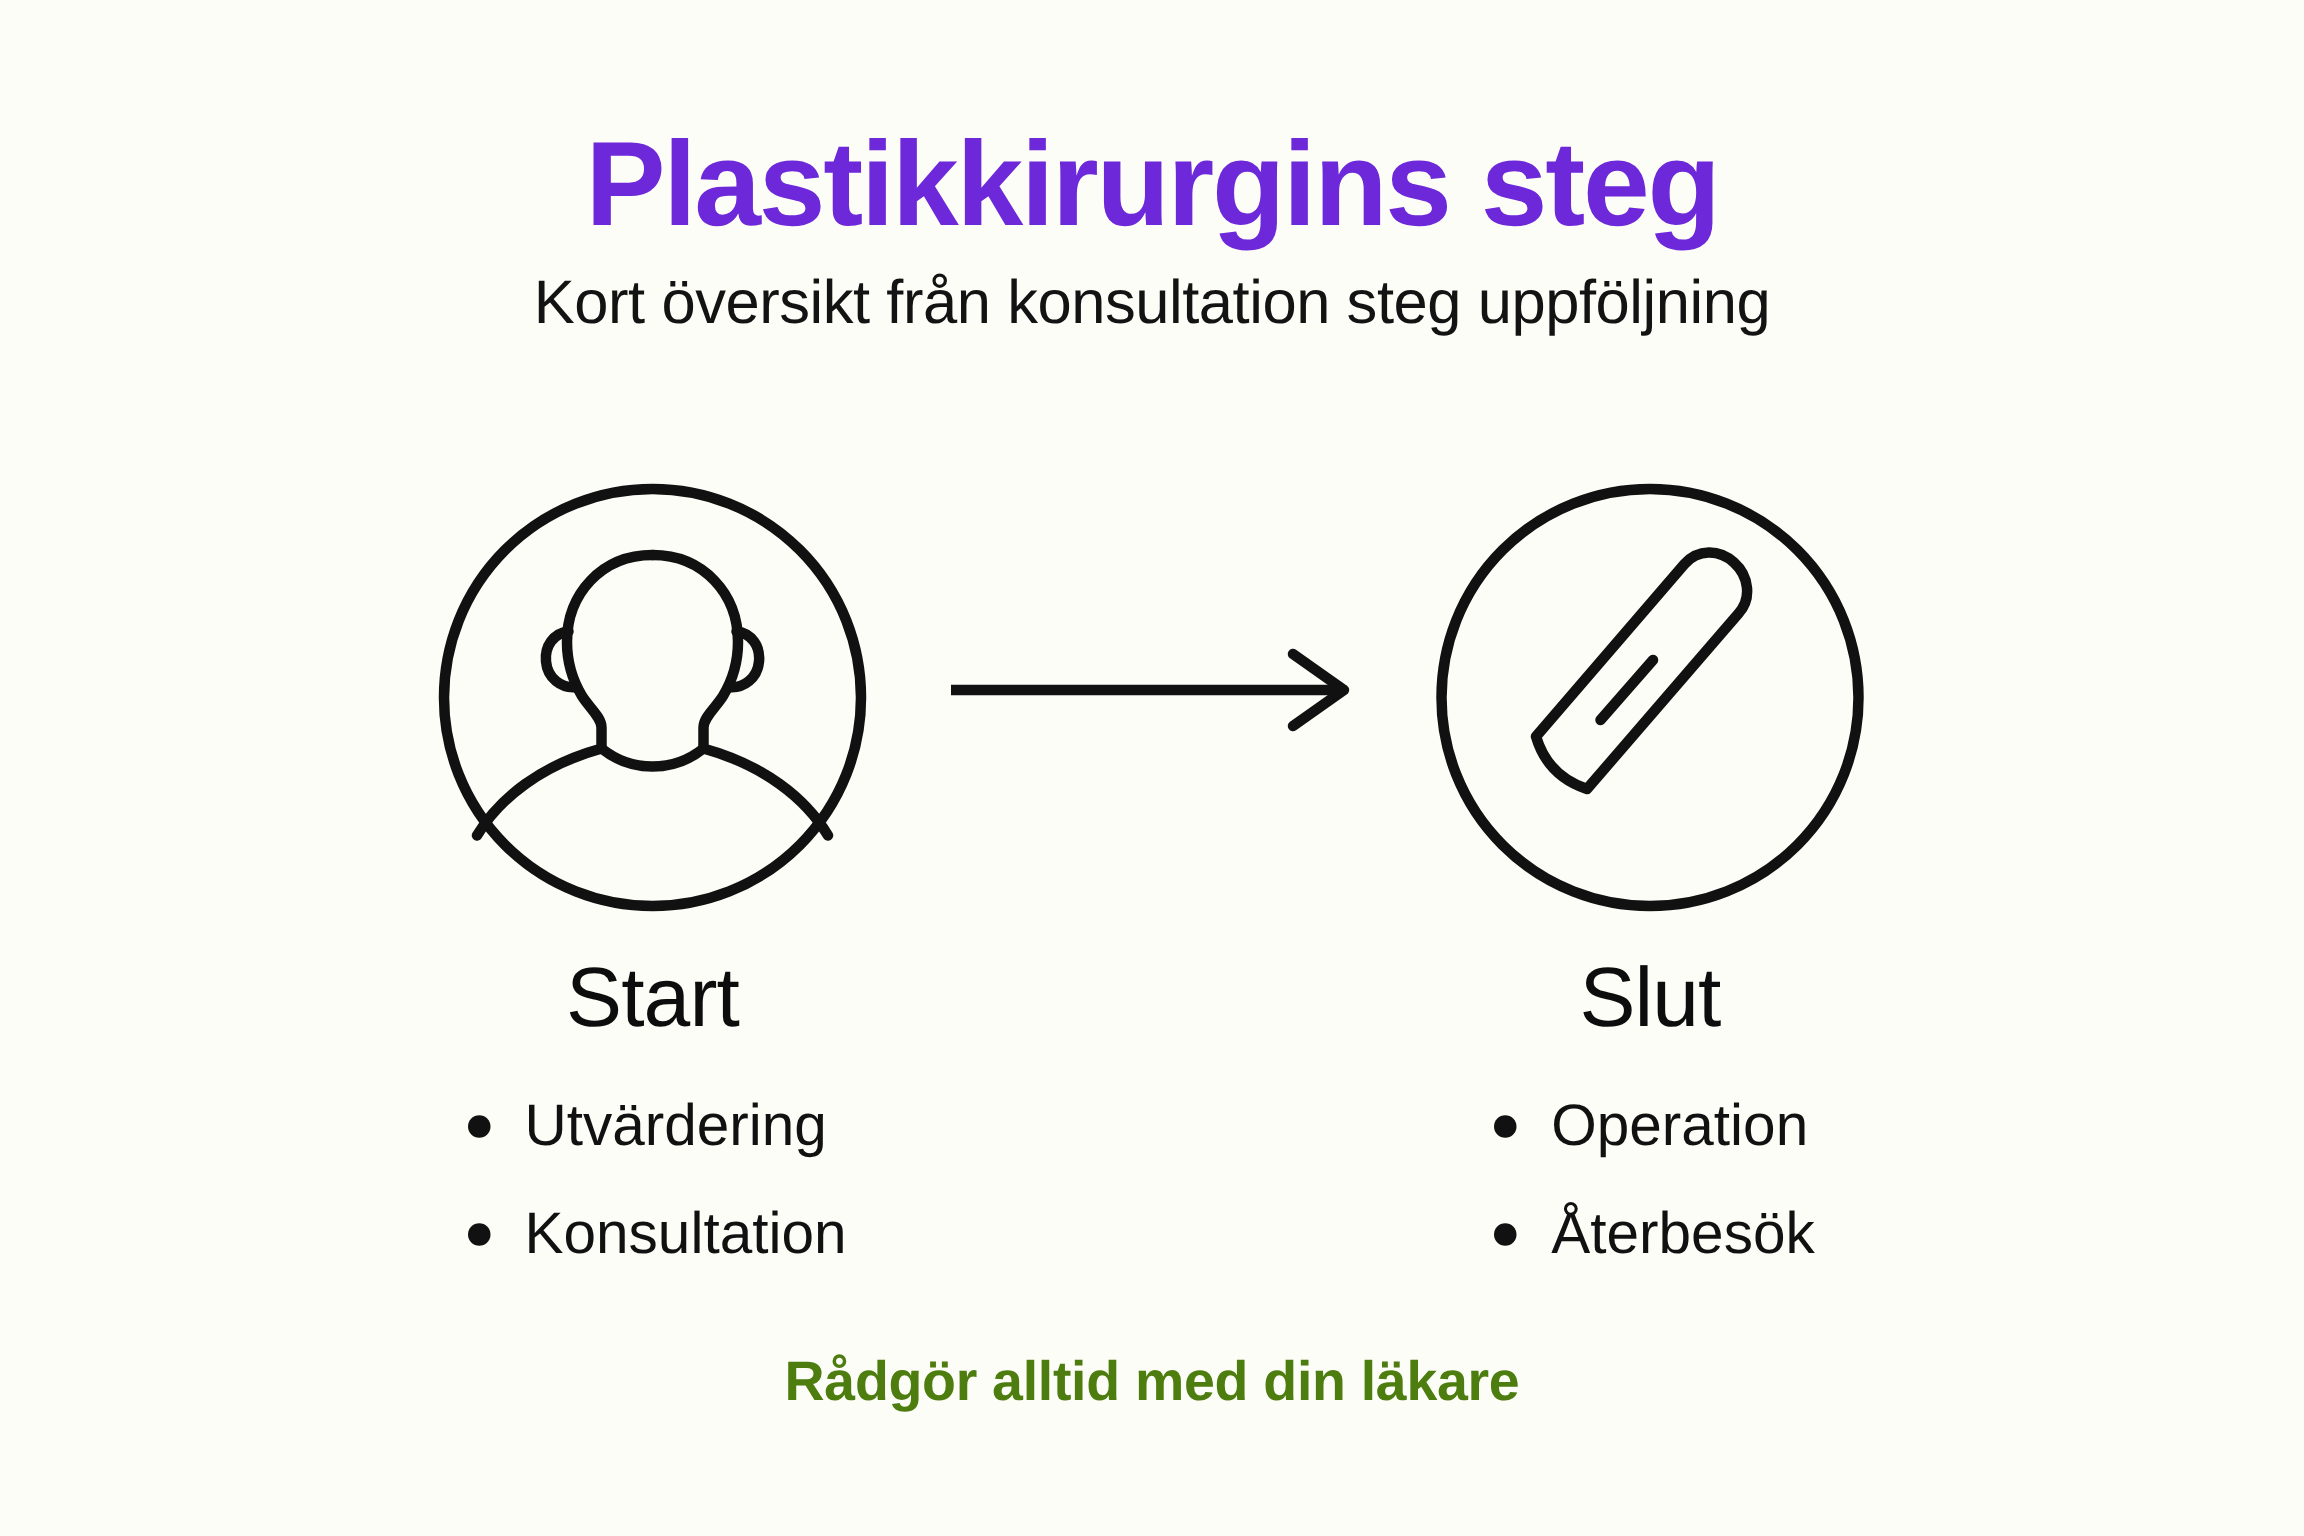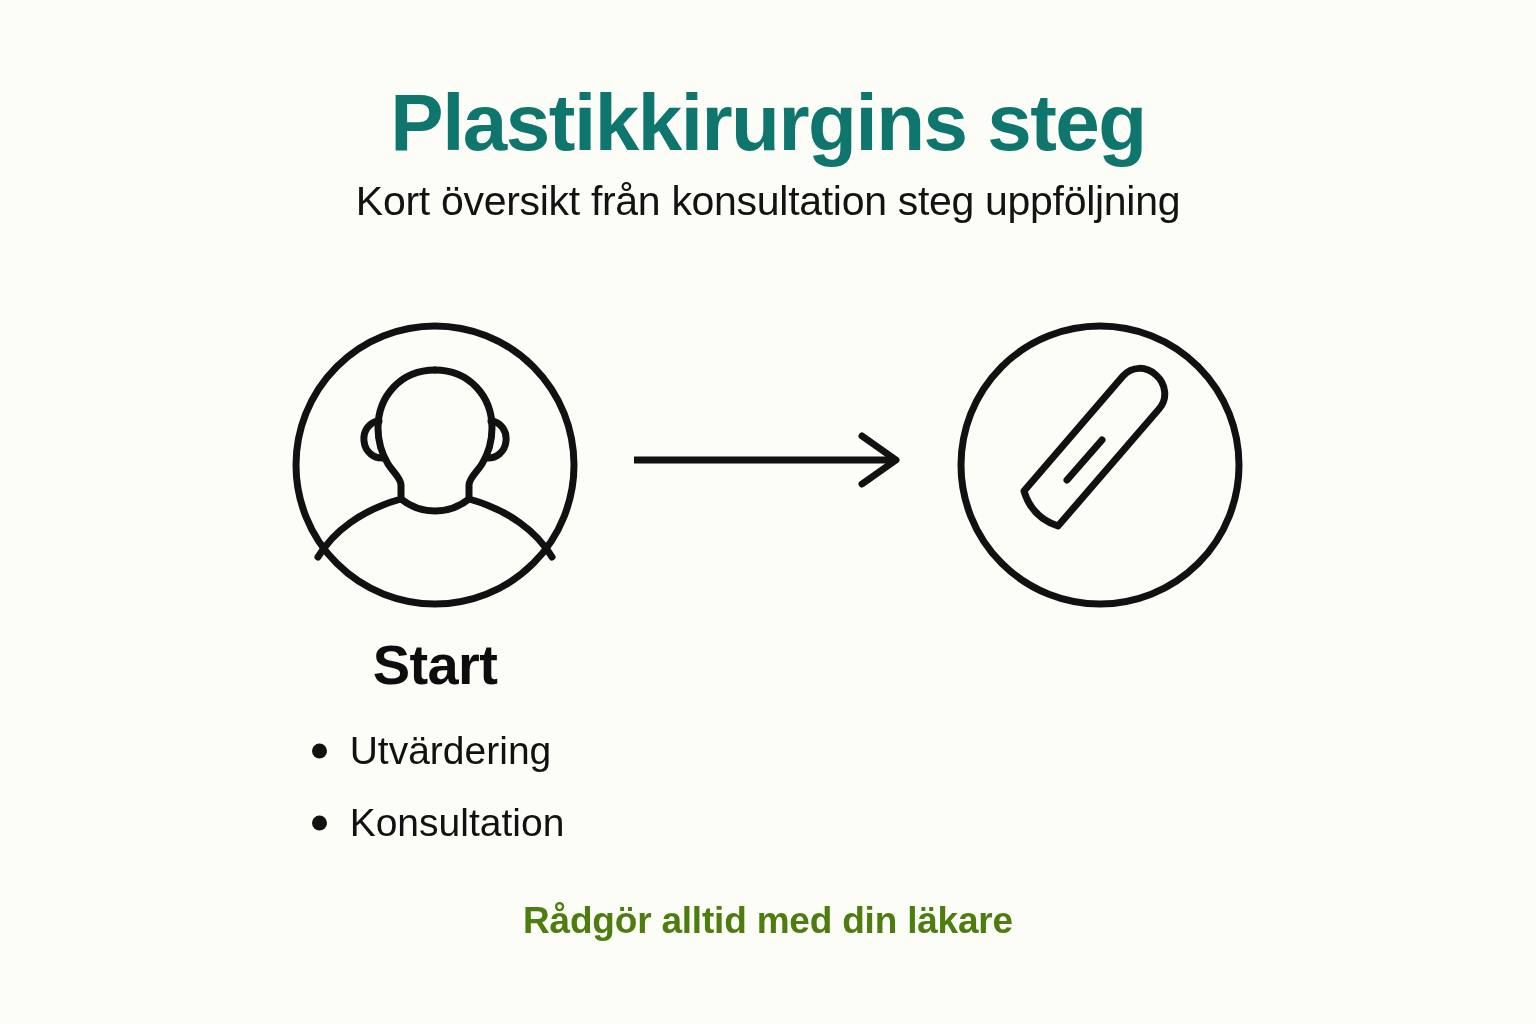--- a/index.html
+++ b/index.html
@@ -27,21 +27,21 @@
     top: 82px;
     left: 0;
     width: 1536px;
     text-align: center;
   }
   .title {
     font-size: 80px;
     font-weight: 700;
     letter-spacing: -1.5px;
     line-height: 1.02;
-    color: #0f766e;
+    color: #6d28d9;
     margin: 0;
   }
   .subtitle {
     margin: 14px 0 0 0;
     font-size: 41px;
     font-weight: 400;
     letter-spacing: -0.3px;
     color: #131313;
   }
 
@@ -63,21 +63,21 @@
   .node-right { left: 820px; }
 
   .icon-wrap {
     height: 290px;
     display: flex;
     align-items: center;
     justify-content: center;
   }
   .node-label {
     font-size: 56px;
-    font-weight: 700;
+    font-weight: 400;
     letter-spacing: -0.6px;
     margin-top: 22px;
     color: #0d0d0d;
   }
 
   .bullets {
     list-style: none;
     margin: 18px 0 0 0;
     padding: 0;
     display: inline-block;
@@ -182,19 +182,24 @@
             <path d="M201 55
                      c10 9 12 24 3 34
                      l-101 117
                      c-18 -6 -29 -18 -34 -35
                      l99 -115
                      c9 -10 23 -10 33 -1 z"></path>
             <line x1="147" y1="120" x2="112" y2="160"></line>
           </g>
         </svg>
       </div>
+      <div class="node-label">Slut</div>
+      <ul class="bullets">
+        <li>Operation</li>
+        <li>Återbesök</li>
+      </ul>
     </div>
 
   </div>
 
   <div class="footer">Rådgör alltid med din läkare</div>
 
 </div>
 
 </body></html>

